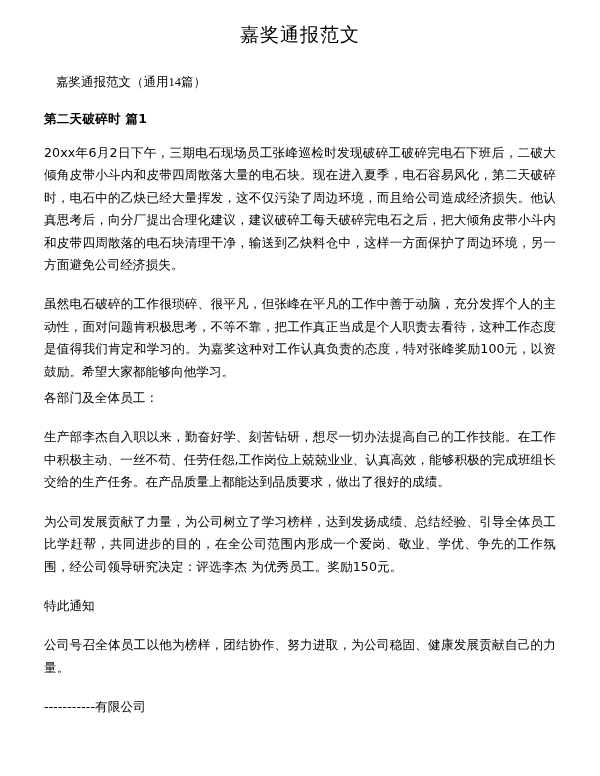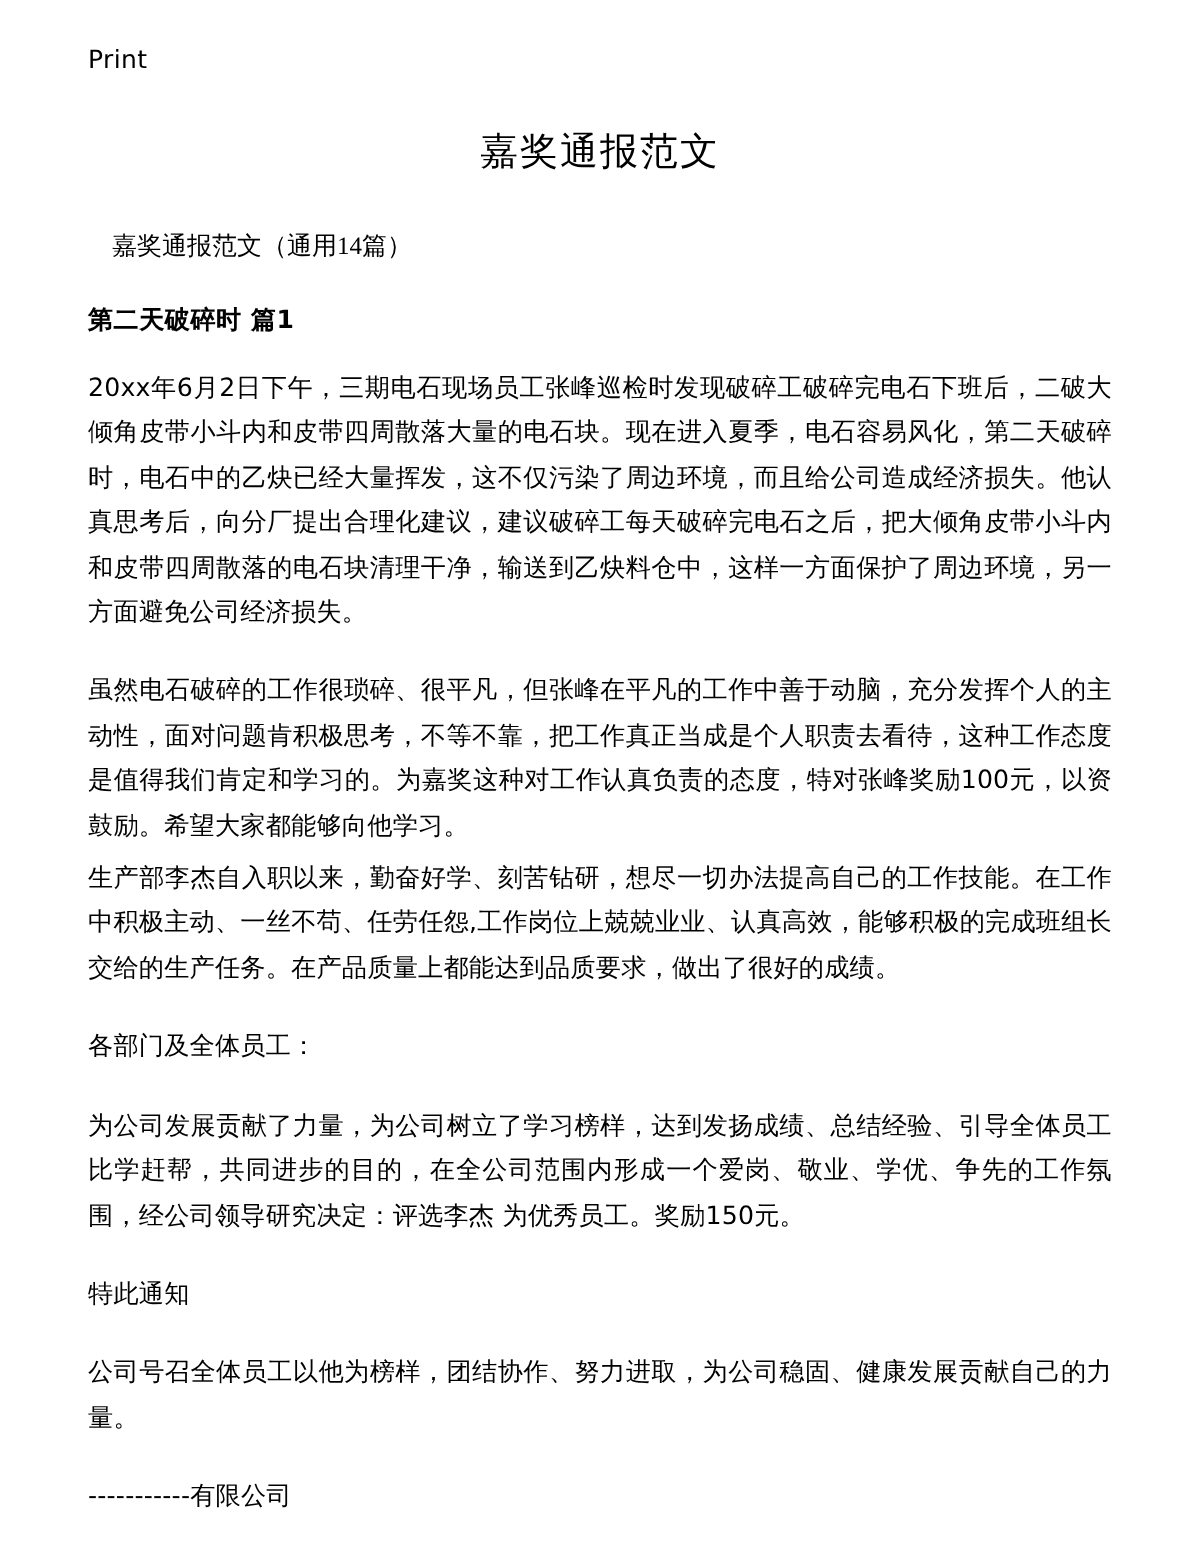--- a/index.html
+++ b/index.html
@@ -57,35 +57,34 @@
   }
   .block {
     margin-bottom: 4px;
   }
 </style>
 </head>
 <body>
 
 <div class="page">
 
-  <div class="print-label">Print</div>
 
   <h1 class="doc-title">嘉奖通报范文</h1>
 
   <div class="lead">嘉奖通报范文（通用14篇）</div>
 
   <div class="block">
     <div class="sec-head">第二天破碎时 篇1</div>
     <p class="body-text">20xx年6月2日下午，三期电石现场员工张峰巡检时发现破碎工破碎完电石下班后，二破大倾角皮带小斗内和皮带四周散落大量的电石块。现在进入夏季，电石容易风化，第二天破碎时，电石中的乙炔已经大量挥发，这不仅污染了周边环境，而且给公司造成经济损失。他认真思考后，向分厂提出合理化建议，建议破碎工每天破碎完电石之后，把大倾角皮带小斗内和皮带四周散落的电石块清理干净，输送到乙炔料仓中，这样一方面保护了周边环境，另一方面避免公司经济损失。</p>
     <p class="body-text">虽然电石破碎的工作很琐碎、很平凡，但张峰在平凡的工作中善于动脑，充分发挥个人的主动性，面对问题肯积极思考，不等不靠，把工作真正当成是个人职责去看待，这种工作态度是值得我们肯定和学习的。为嘉奖这种对工作认真负责的态度，特对张峰奖励100元，以资鼓励。希望大家都能够向他学习。</p>
   </div>
 
   <div class="block">
+    <p class="body-text">各部门及全体员工：</p>
     <p class="body-text">生产部李杰自入职以来，勤奋好学、刻苦钻研，想尽一切办法提高自己的工作技能。在工作中积极主动、一丝不苟、任劳任怨,工作岗位上兢兢业业、认真高效，能够积极的完成班组长交给的生产任务。在产品质量上都能达到品质要求，做出了很好的成绩。</p>
-    <p class="body-text">各部门及全体员工：</p>
     <p class="body-text">为公司发展贡献了力量，为公司树立了学习榜样，达到发扬成绩、总结经验、引导全体员工比学赶帮，共同进步的目的，在全公司范围内形成一个爱岗、敬业、学优、争先的工作氛围，经公司领导研究决定：评选李杰 为优秀员工。奖励150元。</p>
     <p class="body-text">特此通知</p>
     <p class="body-text">公司号召全体员工以他为榜样，团结协作、努力进取，为公司稳固、健康发展贡献自己的力量。</p>
     <p class="body-text">-----------有限公司</p>
 
   </div>
 
 </div>
 
 </body></html>

